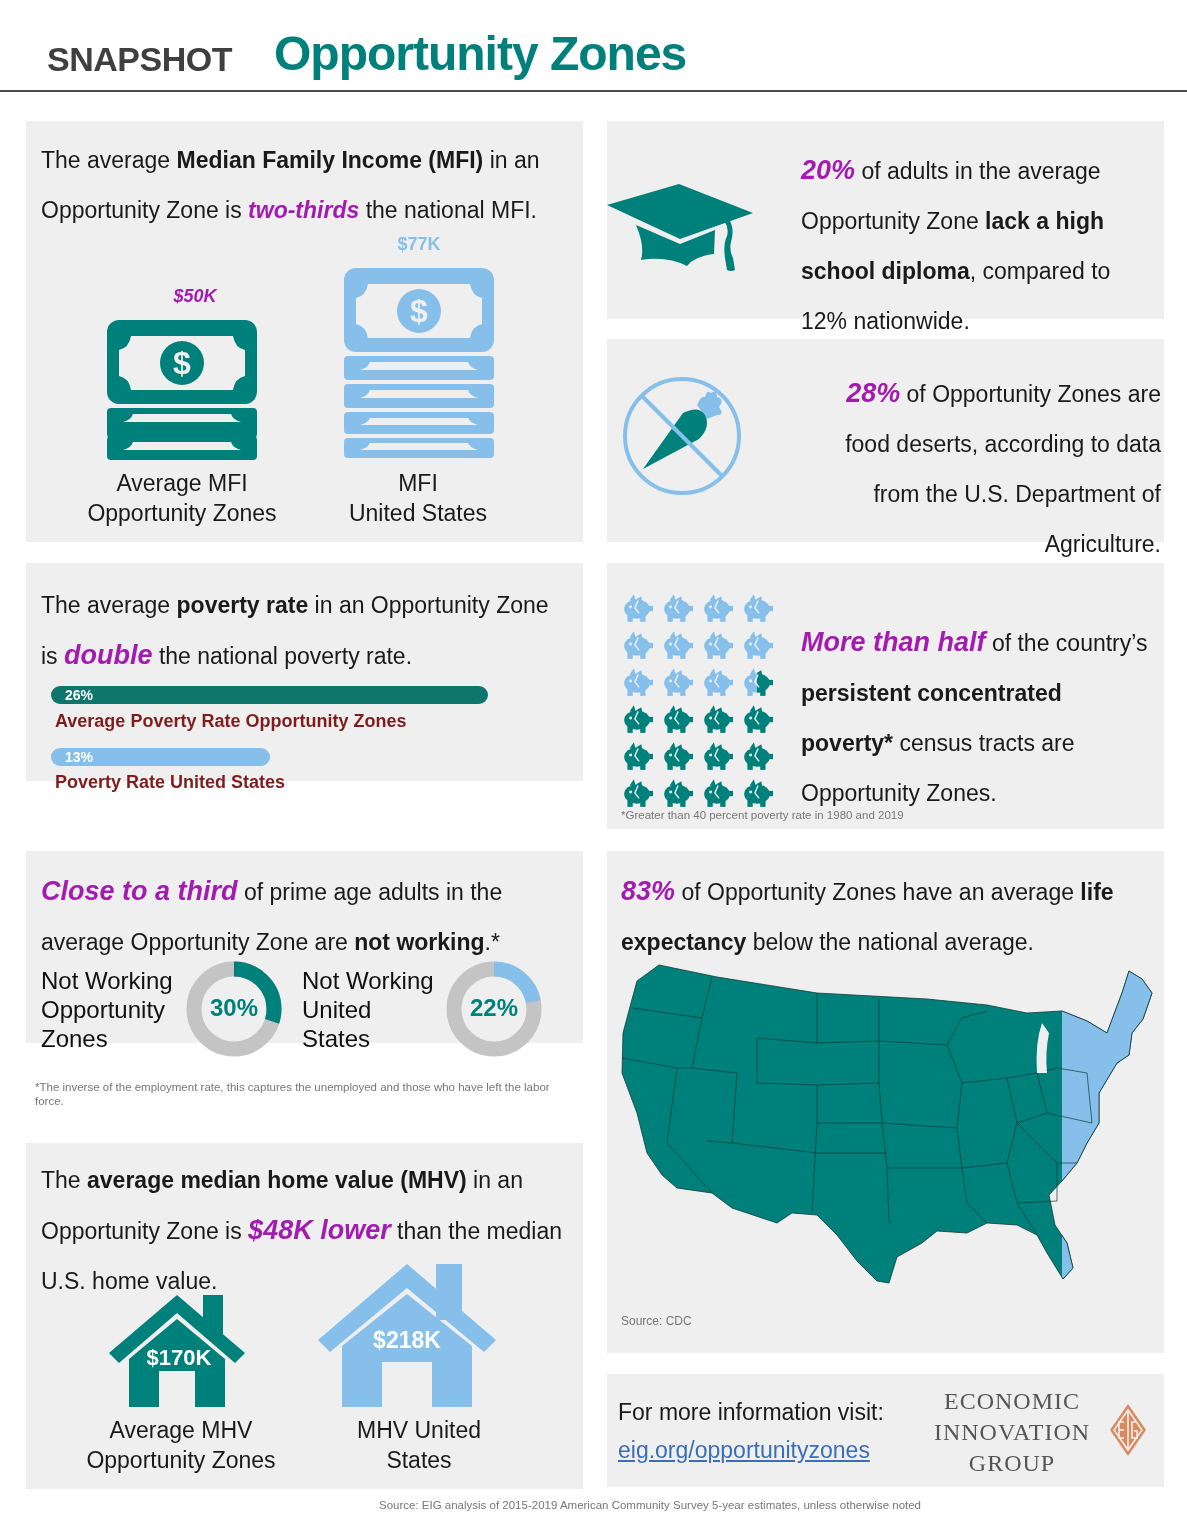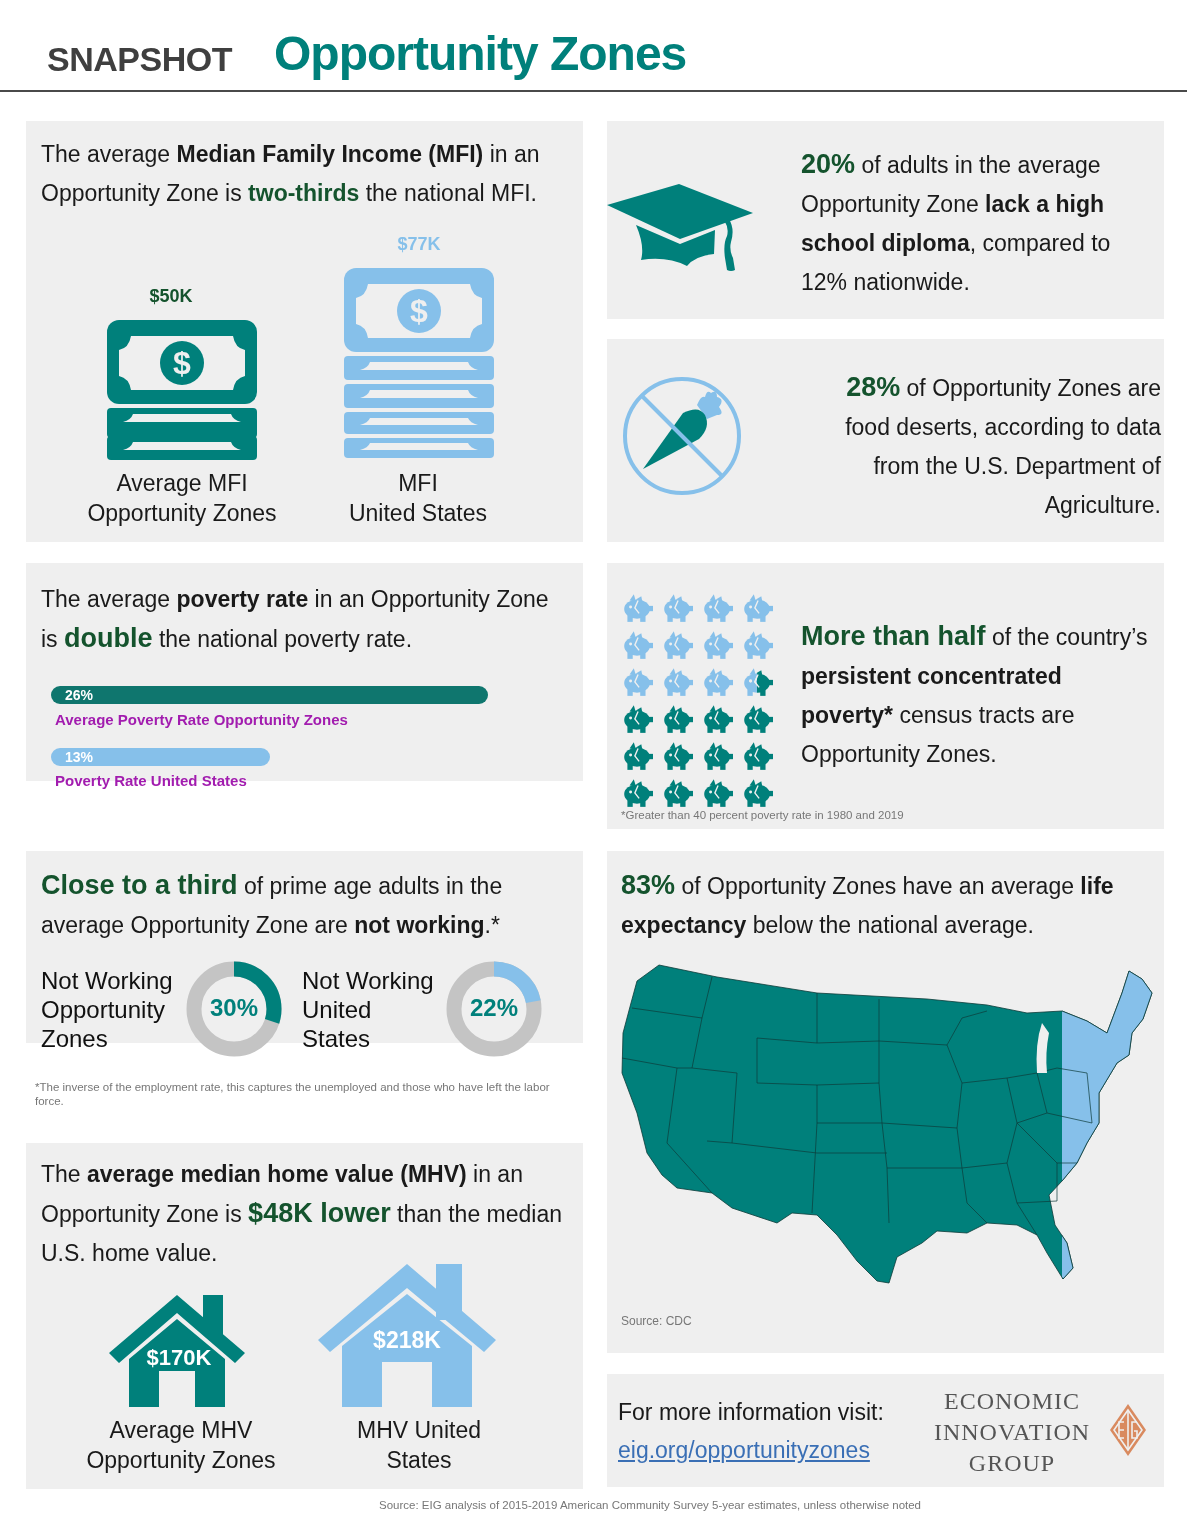--- a/index.html
+++ b/index.html
@@ -1,49 +1,49 @@
 <!DOCTYPE html>
 <html><head>
 <meta charset="utf-8">
 <style>
   * { box-sizing: border-box; margin: 0; padding: 0; }
   html, body { width: 1187px; height: 1536px; background: #ffffff; overflow: hidden; }
   body { font-family: "Liberation Sans", "DejaVu Sans", sans-serif; color: #1a1a1a; position: relative; }
-  .teal { color: #14532d; }
+  .teal { color: #a21caf; font-style: italic; }
   .b { font-weight: 700; }
   .header { position: absolute; left: 0; top: 0; width: 1187px; height: 92px; border-bottom: 2px solid #4a4a4a; }
   .header .snap { position: absolute; left: 47px; top: 40px; font-size: 34px; font-weight: 700; color: #3f3f3f; letter-spacing: -0.5px; }
   .header .title { position: absolute; left: 274px; top: 26px; font-size: 48px; font-weight: 700; color: #00807b; letter-spacing: -1px; }
   .card { position: absolute; background: #efefef; }
-  .txt { font-size: 23px; line-height: 39px; color: #1a1a1a; }
+  .txt { font-size: 23px; line-height: 50px; color: #1a1a1a; }
   .foot { font-size: 11.5px; color: #777; line-height: 14px; }
   .lbl { font-size: 23px; line-height: 30px; text-align: center; color: #1a1a1a; position: absolute; }
   .valbig { font-size: 18px; font-weight: 700; position: absolute; text-align: center; }
   .bar { position: absolute; height: 18px; border-radius: 9px; }
   .bar span { position: absolute; left: 14px; top: 0; font-size: 14px; font-weight: 700; color: #fff; line-height: 18px; }
-  .barlbl { position: absolute; font-size: 15px; font-weight: 700; color: #a21caf; }
+  .barlbl { position: absolute; font-size: 18px; font-weight: 700; color: #7f1d1d; }
   .pigs { position: absolute; left: 14px; top: 26px; width: 170px; }
   .pigrow { display: flex; gap: 8px; height: 37px; align-items: center; }
   .donut-lbl { position: absolute; font-size: 24px; line-height: 29px; color: #111; }
   .donut-val { position: absolute; font-size: 24px; font-weight: 700; color: #00807b; text-align: center; width: 100px; }
   a.link { color: #3a6fb5; text-decoration: underline; }
 </style>
 </head>
 <body>
 
 <div class="header">
   <div class="snap">SNAPSHOT</div>
   <div class="title">Opportunity Zones</div>
 </div>
 
 <div class="card" style="left:26px;top:121px;width:557px;height:421px;">
   <div class="txt" style="position:absolute;left:15px;top:14px;width:530px;">
     <span>The average </span><span class="b">Median Family Income (MFI)</span><span> in an Opportunity Zone is </span><span class="b teal">two-thirds</span><span> the national MFI.</span>
   </div>
-  <div class="valbig teal" style="left:70px;top:165px;width:150px;">$50K</div>
+  <div class="valbig teal" style="left:94px;top:165px;width:150px;">$50K</div>
   <svg style="position:absolute;left:81px;top:199px;" width="150" height="140" viewBox="0 0 150 140">
     <rect x="0" y="0" width="150" height="84" rx="12" fill="#00807b"></rect>
     <path d="M24 16 H126 Q128 28 138 30 V56 Q128 58 126 70 H24 Q22 58 12 56 V30 Q22 28 24 16 Z" fill="#efefef"></path>
     <circle cx="75" cy="43" r="22" fill="#00807b"></circle>
     <text x="75" y="54" text-anchor="middle" font-size="32" font-weight="700" fill="#efefef" font-family="Liberation Sans, sans-serif">$</text>
     <path d="M0 92 Q0 88 4 88 H146 Q150 88 150 92 V114 Q150 118 146 118 H4 Q0 118 0 114 Z" fill="#00807b"></path>
     <path d="M26 94 H124 Q126 100 134 102 H16 Q24 100 26 94 Z" fill="#efefef"></path>
     <path d="M0 120 Q0 116 4 116 H146 Q150 116 150 120 V136 Q150 140 146 140 H4 Q0 140 0 136 Z" fill="#00807b"></path>
     <path d="M26 122 H124 Q126 128 134 130 H16 Q24 128 26 122 Z" fill="#efefef"></path>
   </svg>

